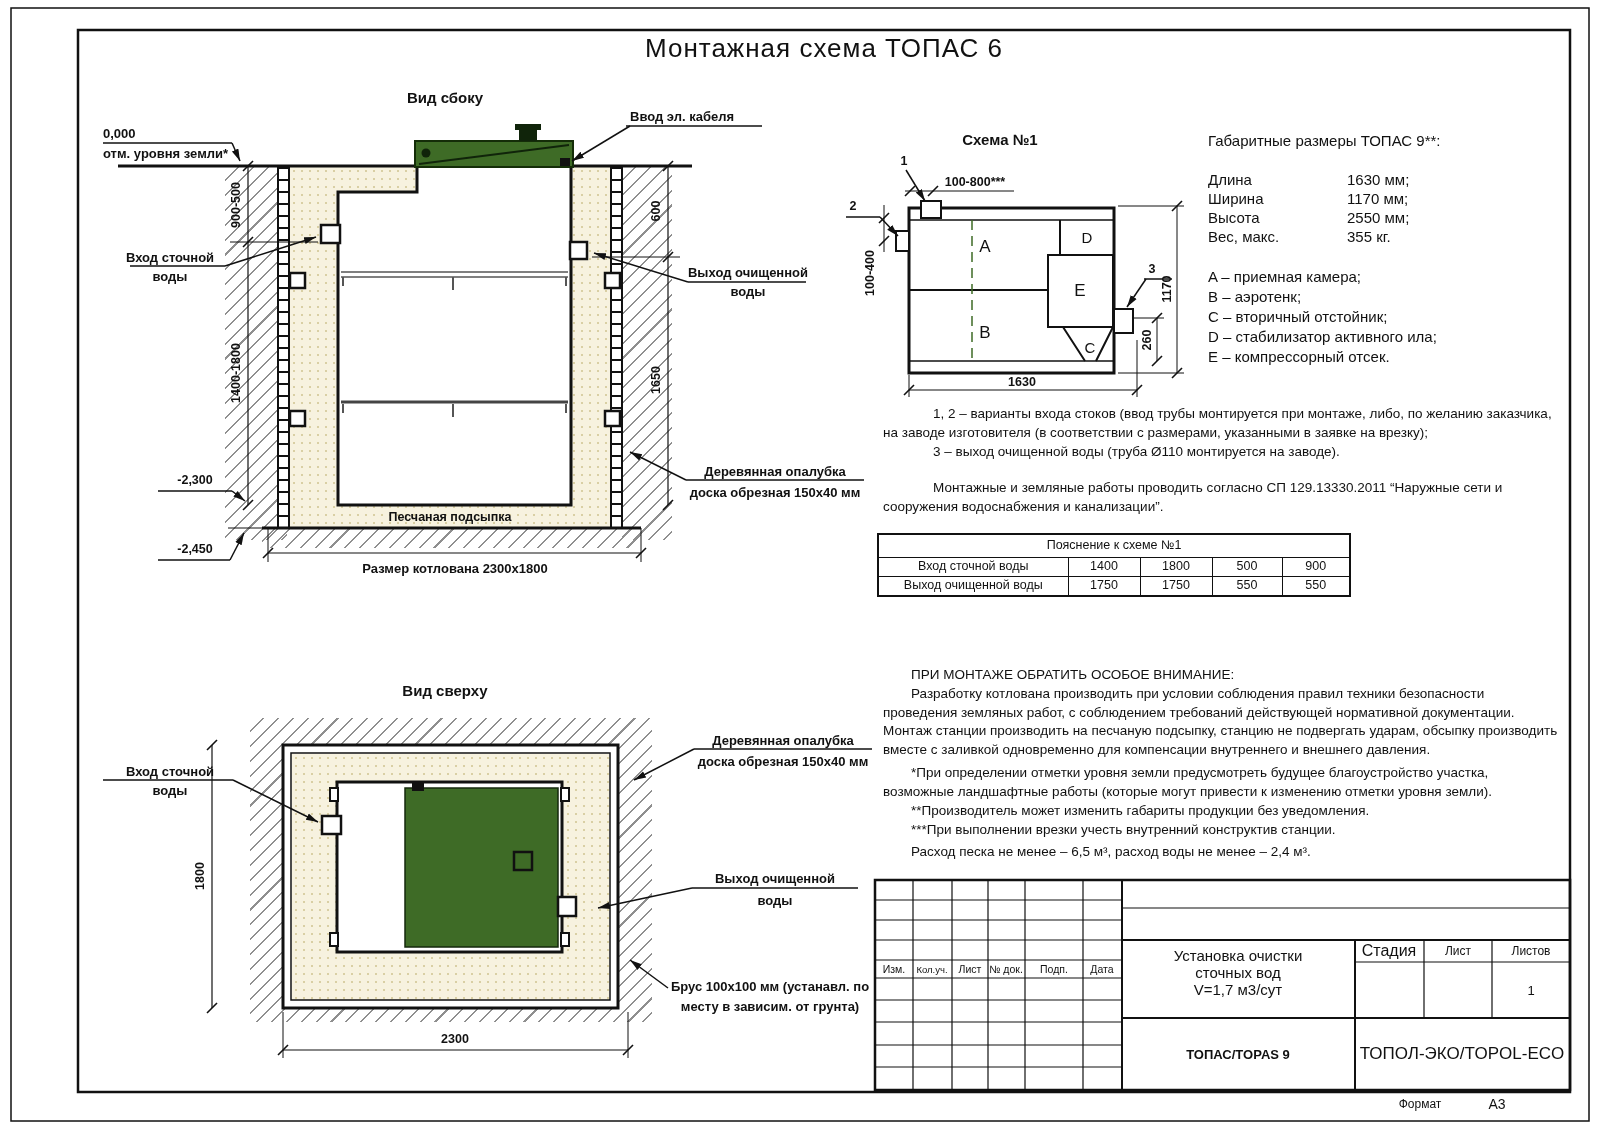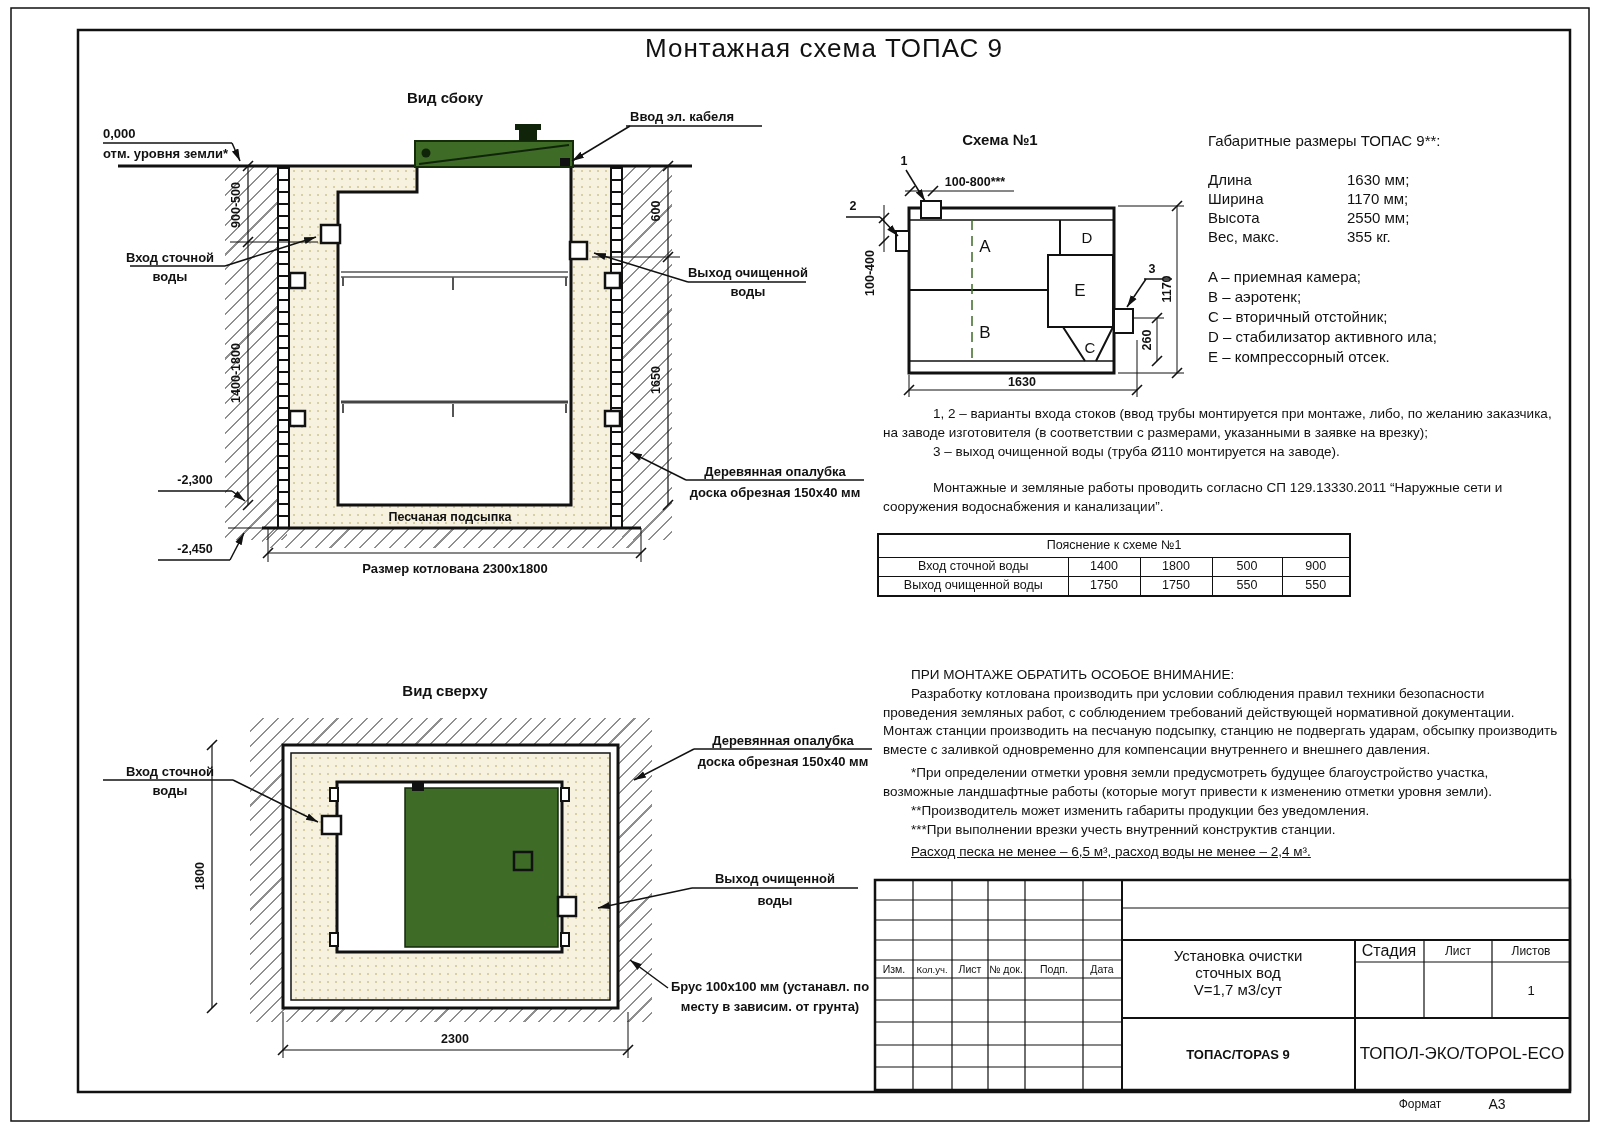--- a/index.html
+++ b/index.html
@@ -27,21 +27,21 @@
   .ind28{text-indent:28px;}
   .spec{font-size:15px;}
   table.exp{border-collapse:collapse;table-layout:fixed;width:472px;border:2.5px solid #111;}
   table.exp td{border:1.5px solid #111;text-align:center;vertical-align:middle;
                font-size:12.5px;line-height:1.25;padding:0 2px;overflow:hidden;}
   .t-title td{height:22px;font-size:13px;}
   .t-group td{height:40px;}
   .t-mm td{height:19px;}
   .t-data td{height:18px;}
   .stamp-h{position:absolute;transform:translate(-50%,-50%);white-space:nowrap;font-size:10.5px;}
-  .underline{text-decoration:underline;}
+  .underline{}
   svg.lines{position:absolute;left:0;top:0;z-index:3;pointer-events:none;}
   .tex{z-index:1;}
   .txt{z-index:5;}
 </style>
 </head>
 <body>
 
 <div class="sheet">
 
   <div class="abs tex hatch" style="left:225px;top:167px;width:62px;height:373px;"></div>
@@ -192,21 +192,21 @@
     <rect x="875" y="880" width="695" height="210" fill="none" stroke="#111" stroke-width="2.5"></rect>
     <path d="M913 880 V1090 M952 880 V1090 M988 880 V1090 M1025 880 V1090 M1083 880 V1090" stroke="#111" stroke-width="1.2" fill="none"></path>
     <line x1="1122" y1="880" x2="1122" y2="1090" stroke="#111" stroke-width="2"></line>
     <path d="M875 900 H1122 M875 920 H1122 M875 940 H1122 M875 960 H1122 M875 978 H1122 M875 1000 H1122 M875 1022 H1122 M875 1045 H1122 M875 1067 H1122" stroke="#111" stroke-width="1.2" fill="none"></path>
     <path d="M1122 908 H1570" stroke="#111" stroke-width="1.2" fill="none"></path>
     <path d="M1122 940 H1570 M1122 1018 H1570" stroke="#111" stroke-width="2" fill="none"></path>
     <line x1="1355" y1="940" x2="1355" y2="1090" stroke="#111" stroke-width="2"></line>
     <path d="M1424 940 V1018 M1492 940 V1018 M1355 962 H1570" stroke="#111" stroke-width="1.2" fill="none"></path>
   </svg>
 
-  <div class="ctr big-title txt" style="left:824px;top:48px;">Монтажная схема ТОПАС 9</div>
+  <div class="ctr big-title txt" style="left:824px;top:48px;">Монтажная схема ТОПАС 6</div>
 
   <div class="ctr vtitle txt" style="left:445px;top:97px;">Вид сбоку</div>
   <div class="abs lbl txt" style="left:103px;top:126px;">0,000</div>
   <div class="abs lbl txt" style="left:103px;top:146px;">отм. уровня земли*</div>
   <div class="ctr lbl txt" style="left:170px;top:257px;">Вход сточной</div>
   <div class="ctr lbl txt" style="left:170px;top:276px;">воды</div>
   <div class="abs lbl txt" style="left:630px;top:109px;">Ввод эл. кабеля</div>
   <div class="ctr lbl txt" style="left:748px;top:272px;">Выход очищенной</div>
   <div class="ctr lbl txt" style="left:748px;top:291px;">воды</div>
   <div class="ctr lbl txt" style="left:775px;top:471px;">Деревянная опалубка</div>

